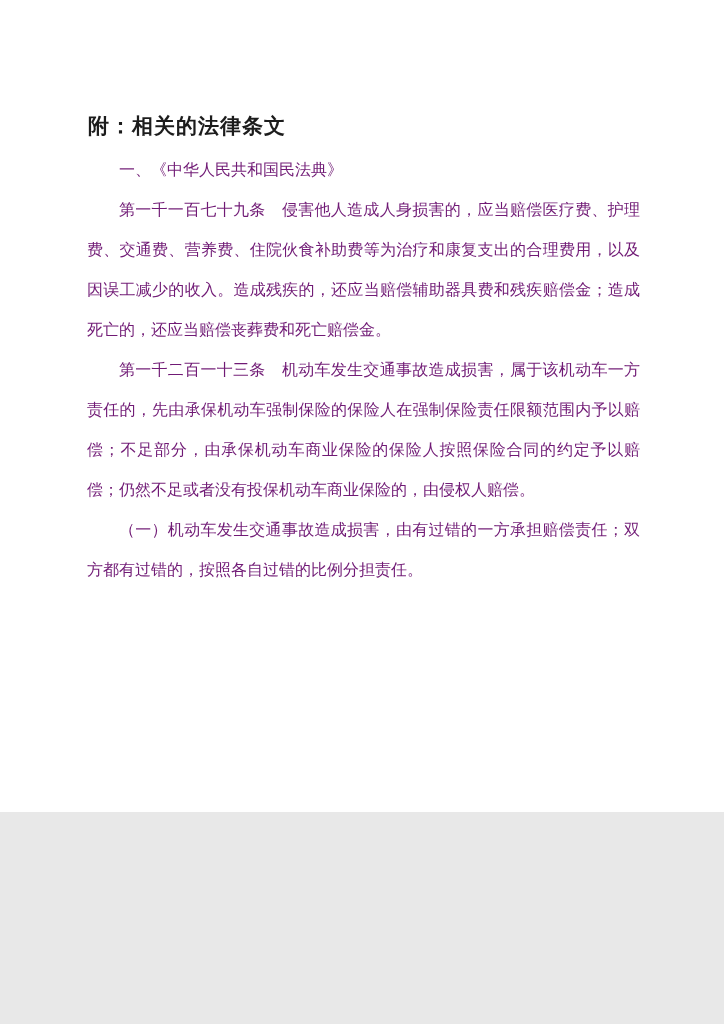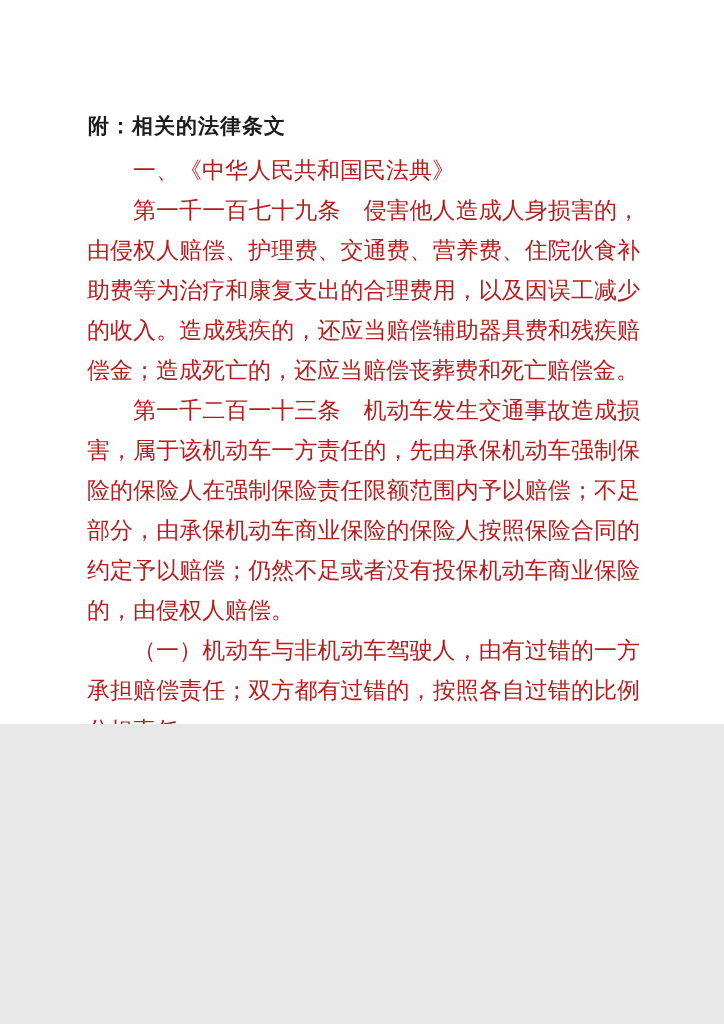--- a/index.html
+++ b/index.html
@@ -3,21 +3,21 @@
 <meta charset="utf-8">
 <style>
   html, body {
     margin: 0;
     padding: 0;
     background: #e8e8e8;
   }
   .page {
     position: relative;
     width: 724px;
-    height: 724px;
+    height: 812px;
     margin: 0 auto;
     background: #ffffff;
     overflow: hidden;
   }
   .heading {
     position: absolute;
     top: 112px;
     left: 88px;
     margin: 0;
     font-family: "DejaVu Sans", "Liberation Sans", sans-serif;
@@ -26,23 +26,23 @@
     color: #1c1c1c;
     letter-spacing: 1px;
     white-space: nowrap;
   }
   .body-text {
     position: absolute;
     top: 150px;
     left: 87px;
     width: 553px;
     font-family: "DejaVu Serif", "Liberation Serif", serif;
-    font-size: 23px;
+    font-size: 16px;
     line-height: 40px;
-    color: #b91c1c;
+    color: #701a75;
     text-align: justify;
     text-justify: inter-character;
   }
   .body-text p {
     margin: 0;
     padding: 0;
     text-indent: 2em;
   }
   .footer {
     position: absolute;
@@ -68,23 +68,23 @@
 </style>
 </head>
 <body>
 
 <div class="page">
 
   <h1 class="heading">附：相关的法律条文</h1>
 
   <div class="body-text">
     <p>一、《中华人民共和国民法典》</p>
-    <p>第一千一百七十九条　侵害他人造成人身损害的，由侵权人赔偿、护理费、交通费、营养费、住院伙食补助费等为治疗和康复支出的合理费用，以及因误工减少的收入。造成残疾的，还应当赔偿辅助器具费和残疾赔偿金；造成死亡的，还应当赔偿丧葬费和死亡赔偿金。</p>
+    <p>第一千一百七十九条　侵害他人造成人身损害的，应当赔偿医疗费、护理费、交通费、营养费、住院伙食补助费等为治疗和康复支出的合理费用，以及因误工减少的收入。造成残疾的，还应当赔偿辅助器具费和残疾赔偿金；造成死亡的，还应当赔偿丧葬费和死亡赔偿金。</p>
     <p>第一千二百一十三条　机动车发生交通事故造成损害，属于该机动车一方责任的，先由承保机动车强制保险的保险人在强制保险责任限额范围内予以赔偿；不足部分，由承保机动车商业保险的保险人按照保险合同的约定予以赔偿；仍然不足或者没有投保机动车商业保险的，由侵权人赔偿。</p>
-    <p>（一）机动车与非机动车驾驶人，由有过错的一方承担赔偿责任；双方都有过错的，按照各自过错的比例分担责任。</p>
+    <p>（一）机动车发生交通事故造成损害，由有过错的一方承担赔偿责任；双方都有过错的，按照各自过错的比例分担责任。</p>
   </div>
 
   <div class="footer">
     <span class="dash">–</span>
     <span class="num">9</span>
     <span class="dash">–</span>
   </div>
 
 </div>
 

